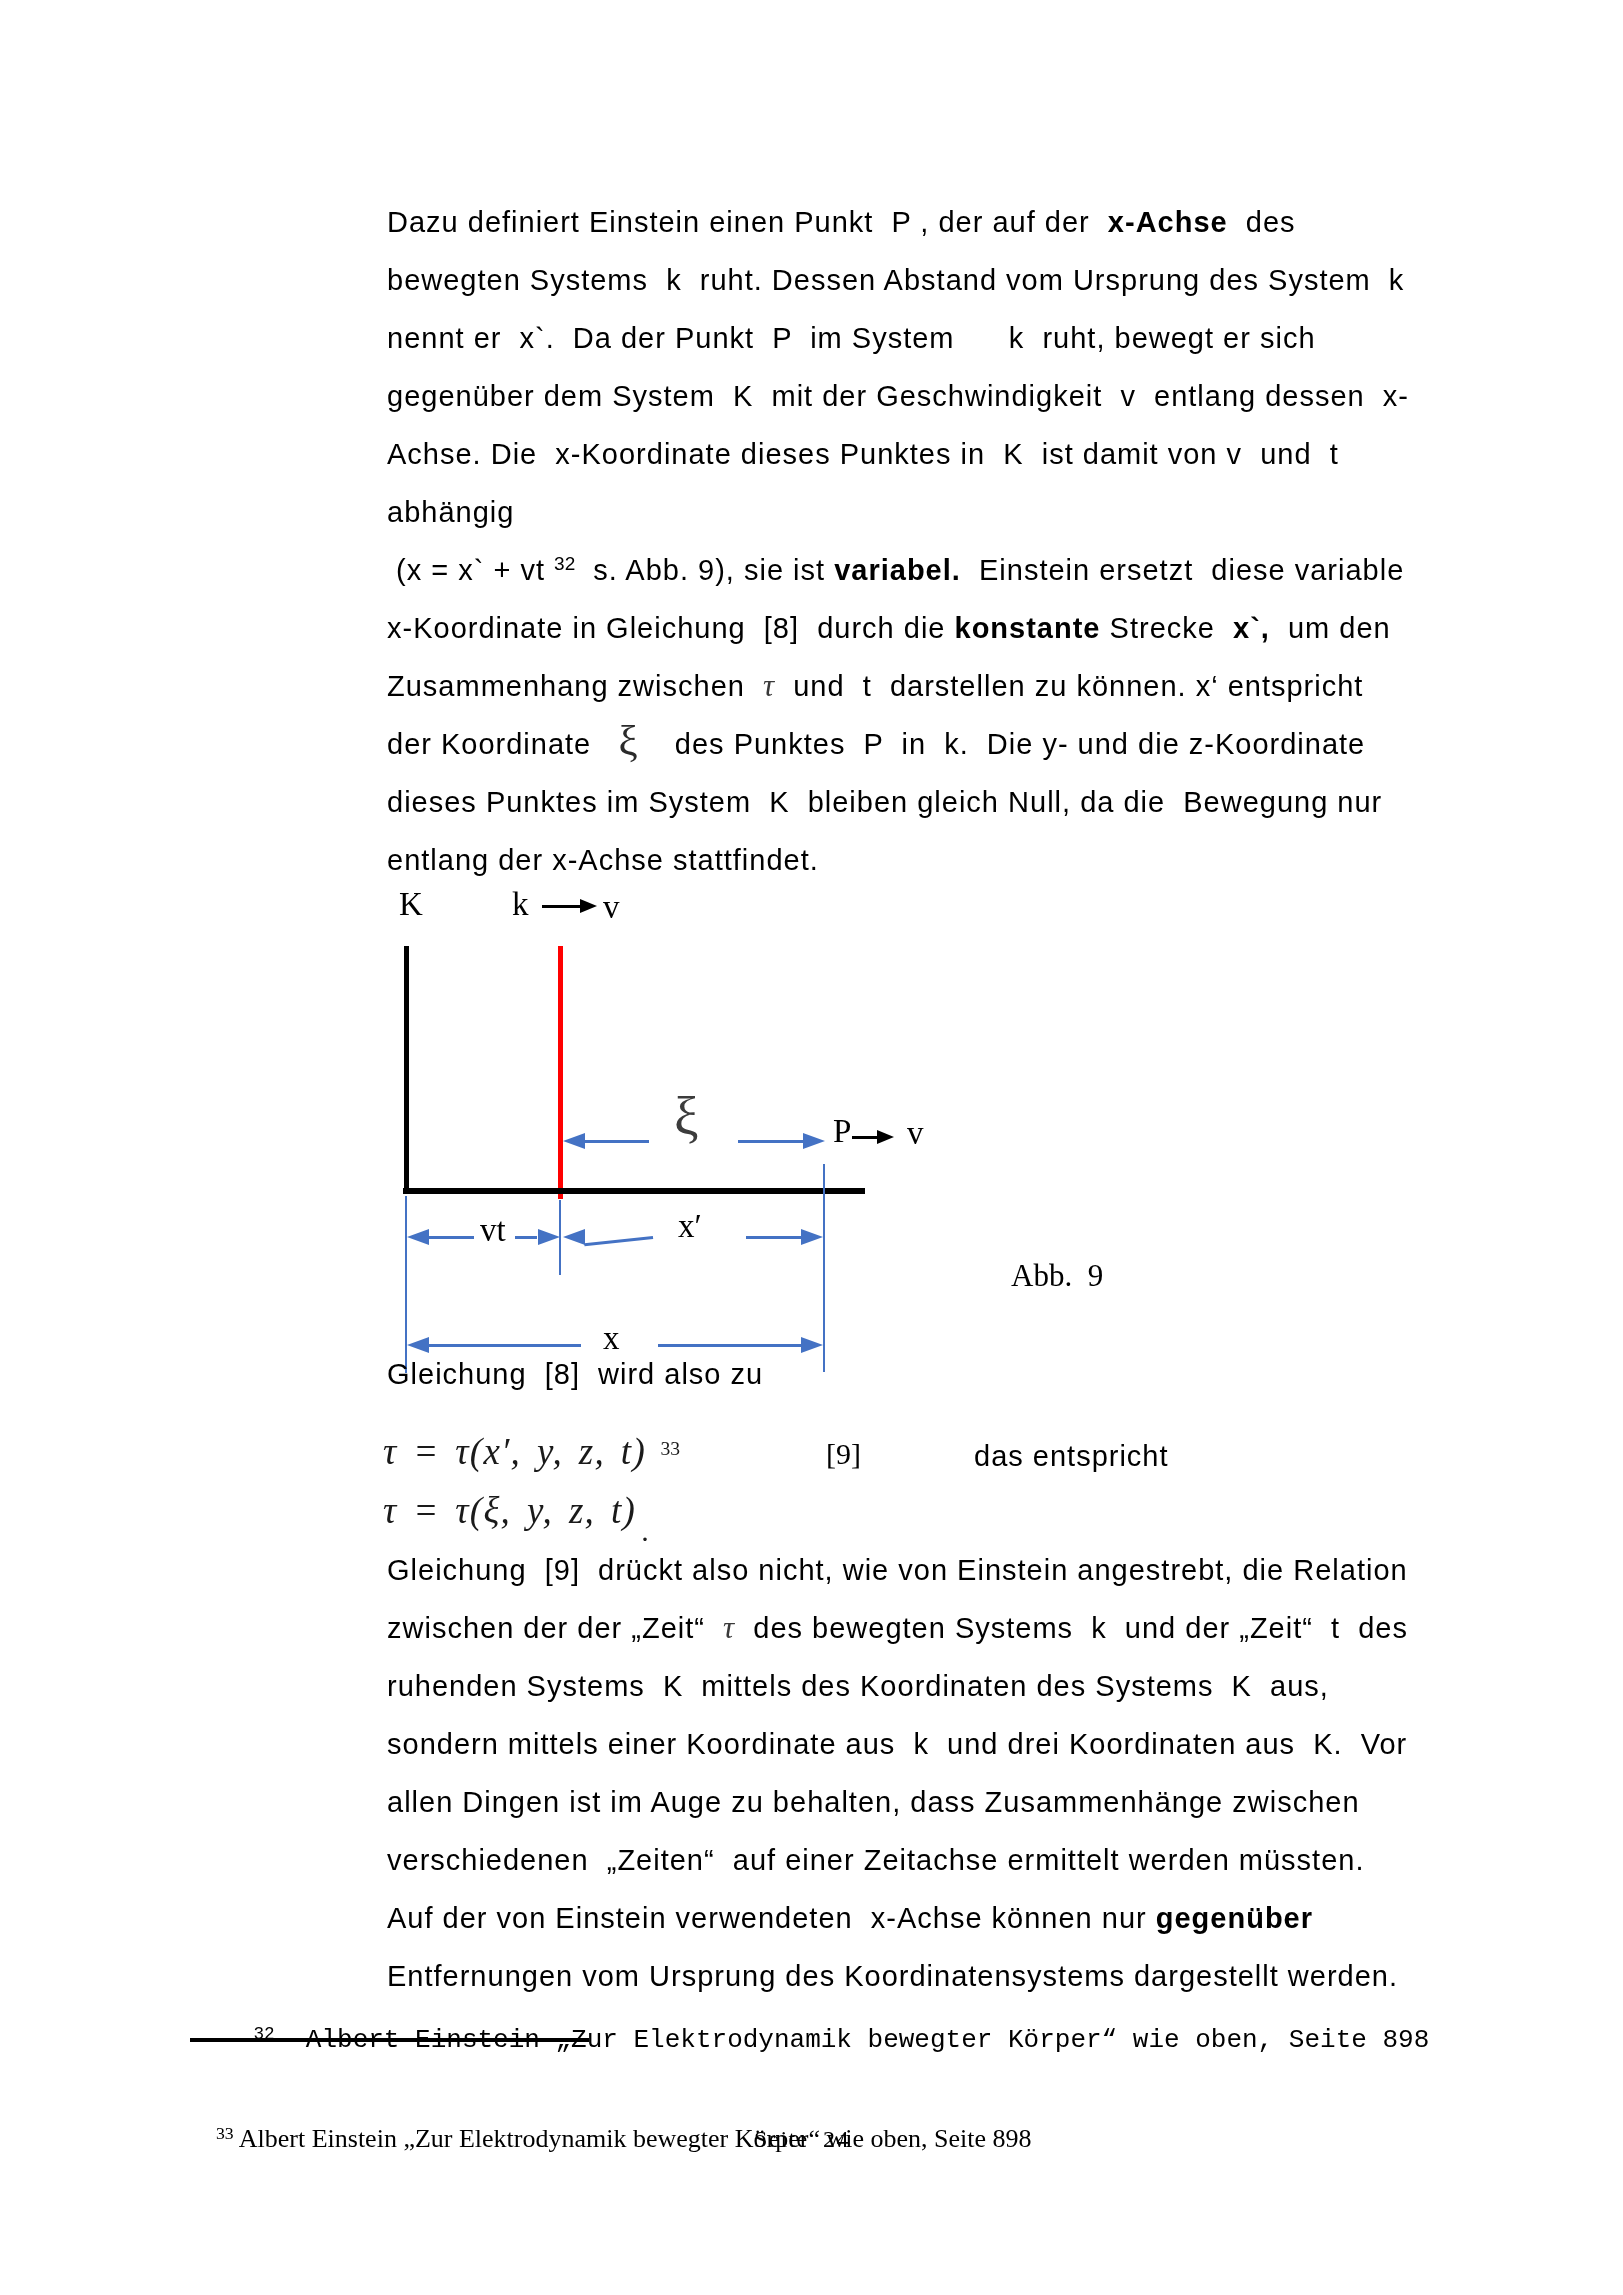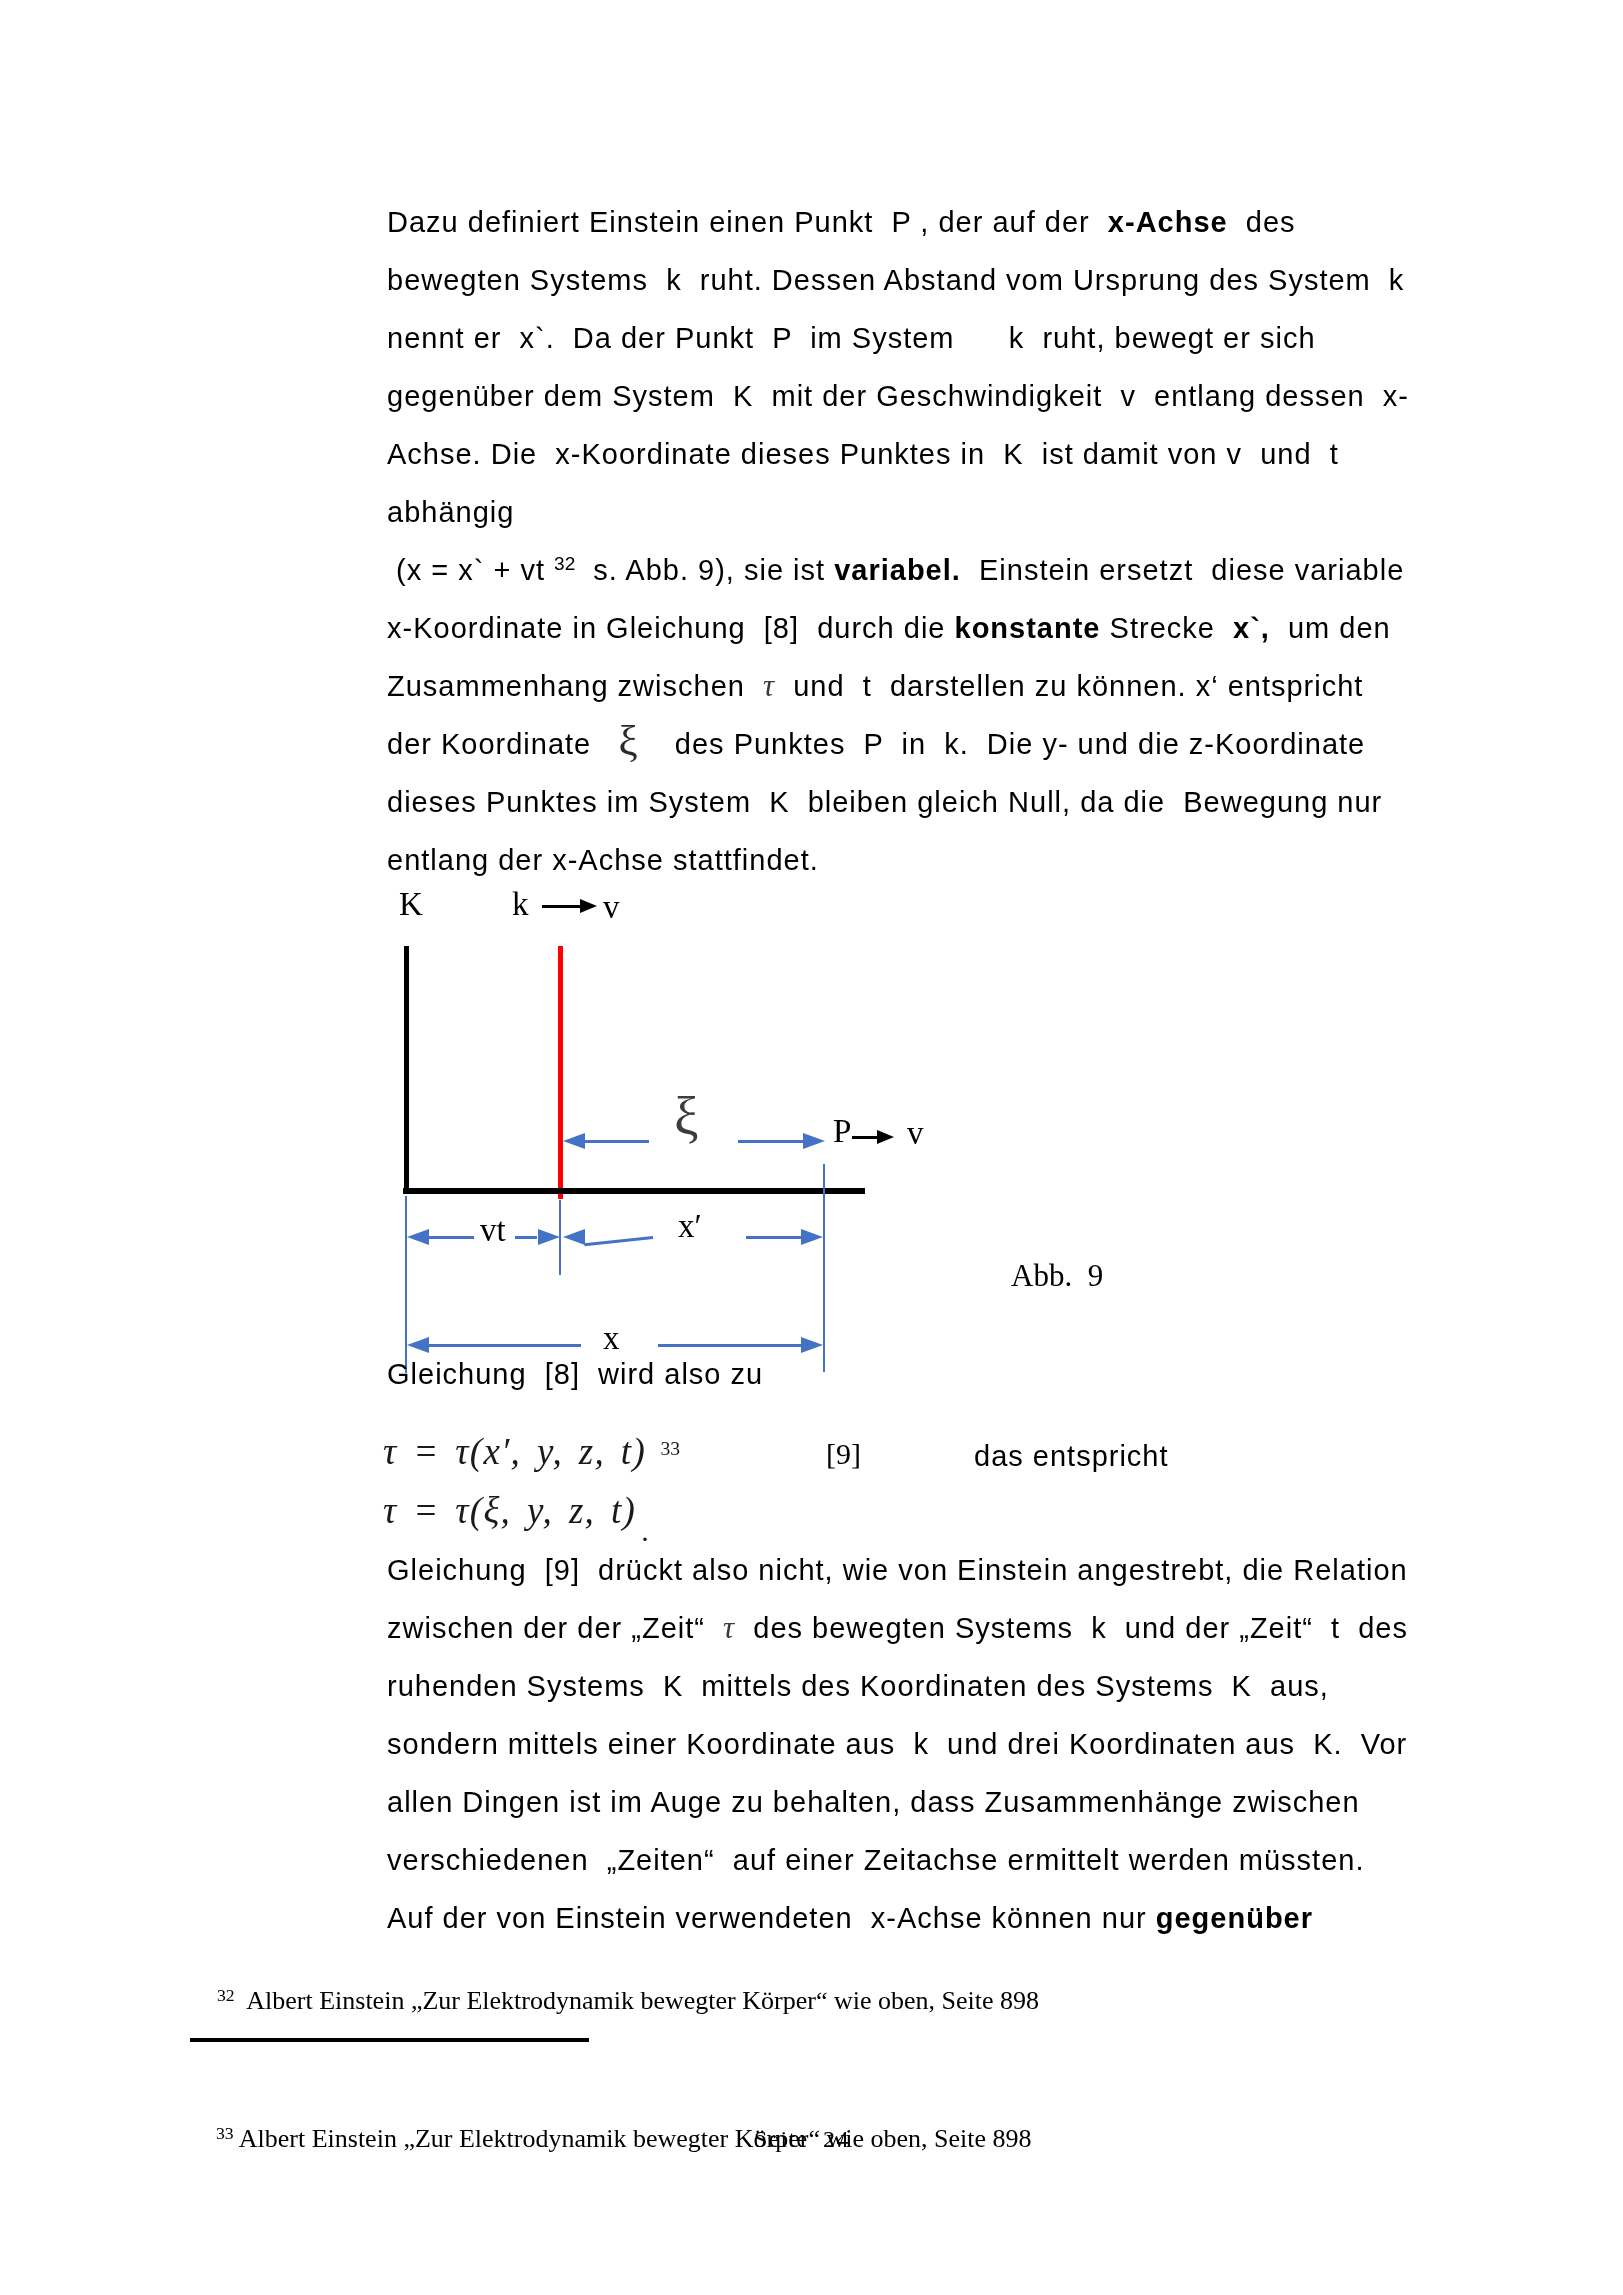--- a/index.html
+++ b/index.html
@@ -121,24 +121,25 @@
   <span class="ref-note abs" style="left:941px; top:1442px;margin-left:33px;">das entspricht</span>
 
   <div class="para abs" style="left:387px; top:1541px;">
       <div class="line">Gleichung  [9]  drückt also nicht, wie von Einstein angestrebt, die Relation</div>
       <div class="line">zwischen der der „Zeit“  <span class="run-tau">τ</span>  des bewegten Systems  k  und der „Zeit“  t  des</div>
       <div class="line">ruhenden Systems  K  mittels des Koordinaten des Systems  K  aus,</div>
       <div class="line">sondern mittels einer Koordinate aus  k  und drei Koordinaten aus  K.  Vor</div>
       <div class="line">allen Dingen ist im Auge zu behalten, dass Zusammenhänge zwischen</div>
       <div class="line">verschiedenen  „Zeiten“  auf einer Zeitachse ermittelt werden müssten.</div>
       <div class="line">Auf der von Einstein verwendeten  x-Achse können nur <span class="run-b">gegenüber</span></div>
+      <div class="line">Entfernungen vom Ursprung des Koordinatensystems dargestellt werden.</div>
     </div>
 
   <div class="fn-sep" style="left:190px; top:2038px; width:399px; height:3.9px;"></div>
-  <div class="fn-line abs" style="left:191px; top:1954px;">
+  <div class="fn-line abs" style="left:191px; top:1994px;font-family:Liberation Mono, monospace;">
     <span class="fn-sup">32</span><span>  Albert Einstein „Zur Elektrodynamik bewegter Körper“ wie oben, Seite 898</span>
   </div>
   <div class="fn-line abs" style="left:190px; top:2092px;">
     <span class="fn-sup">33</span><span> Albert Einstein „Zur Elektrodynamik bewegter Körper“ wie oben, Seite 898</span>
   </div>
 
   <div class="page-num abs" style="left:754px; top:2126px;">Seite  24</div>
 
 </div>
 

